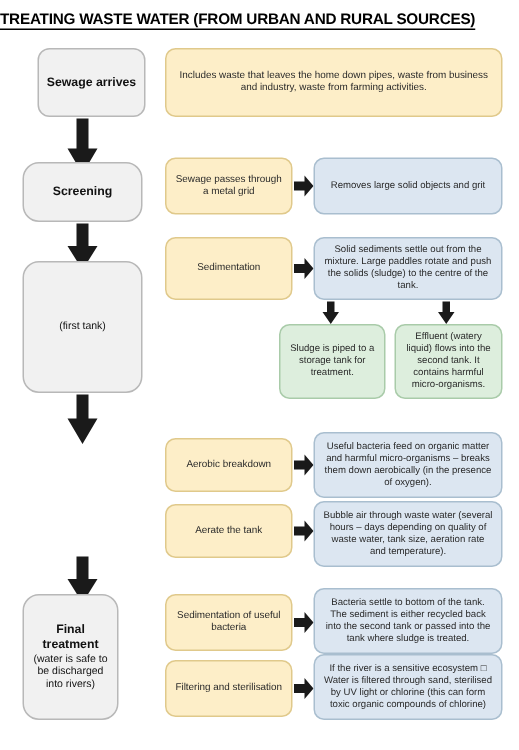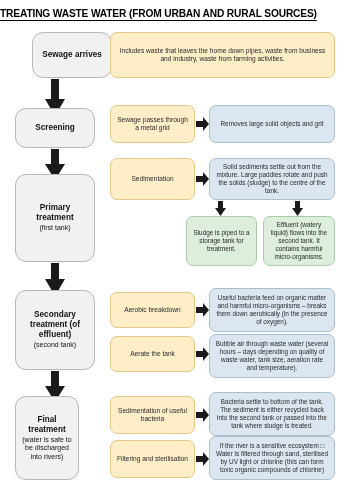--- a/index.html
+++ b/index.html
@@ -100,21 +100,21 @@
   }
   svg { display: block; overflow: visible; }
 </style>
 </head>
 <body>
 
 <div class="page">
 
   <div class="title">TREATING WASTE WATER (FROM URBAN AND RURAL SOURCES)</div>
 
-  <div class="box stage" style="left:32px; top:32px; width:80px; height:46px;">
+  <div class="box stage" style="left:25px; top:32px; width:72px; height:46px;border-radius:8px;">
     <span>Sewage arrives</span>
   </div>
 
   <div class="box yellow" style="left:110px; top:32px; width:225px; height:46px;">
     <span>Includes waste that leaves the home down pipes, waste from business and industry, waste from farming activities.</span>
   </div>
 
   <div class="arrow-down" style="left:44px; top:79px; height:38px;">
     <svg width="22" height="38" viewBox="0 0 22 38">
       <polygon points="7,0 15,0 15,20 21,20 11,37 1,20 7,20" fill="#1a1a1a"></polygon>
@@ -139,21 +139,20 @@
     <span>Removes large solid objects and grit</span>
   </div>
 
   <div class="arrow-down" style="left:44px; top:149px; height:32px;">
     <svg width="22" height="32" viewBox="0 0 22 32">
       <polygon points="7,0 15,0 15,15 21,15 11,31 1,15 7,15" fill="#1a1a1a"></polygon>
     </svg>
   </div>
 
   <div class="box stage" style="left:15px; top:174px; width:80px; height:88px;">
-    <span>Primary treatment</span>
     <span class="sub">(first tank)</span>
   </div>
 
   <div class="box yellow" style="left:110px; top:158px; width:85px; height:42px;">
     <span>Sedimentation</span>
   </div>
 
   <div class="arrow-right" style="left:196px; top:172px;">
     <svg width="13" height="14" viewBox="0 0 13 14">
       <polygon points="0,4 7,4 7,0 13,7 7,14 7,10 0,10" fill="#1a1a1a"></polygon>
@@ -183,24 +182,20 @@
   <div class="box green" style="left:263px; top:216px; width:72px; height:50px;">
     <span>Effluent (watery liquid) flows into the second tank. It contains harmful micro-organisms.</span>
   </div>
 
   <div class="arrow-down" style="left:44px; top:263px; height:34px;">
     <svg width="22" height="34" viewBox="0 0 22 34">
       <polygon points="7,0 15,0 15,16 21,16 11,33 1,16 7,16" fill="#1a1a1a"></polygon>
     </svg>
   </div>
 
-  <div class="box stage" style="left:15px; top:290px; width:80px; height:80px;">
-    <span>Secondary treatment (of effluent)</span>
-    <span class="sub">(second tank)</span>
-  </div>
 
   <div class="box yellow" style="left:110px; top:292px; width:85px; height:36px;">
     <span>Aerobic breakdown</span>
   </div>
 
   <div class="arrow-right" style="left:196px; top:303px;">
     <svg width="13" height="14" viewBox="0 0 13 14">
       <polygon points="0,4 7,4 7,0 13,7 7,14 7,10 0,10" fill="#1a1a1a"></polygon>
     </svg>
   </div>

